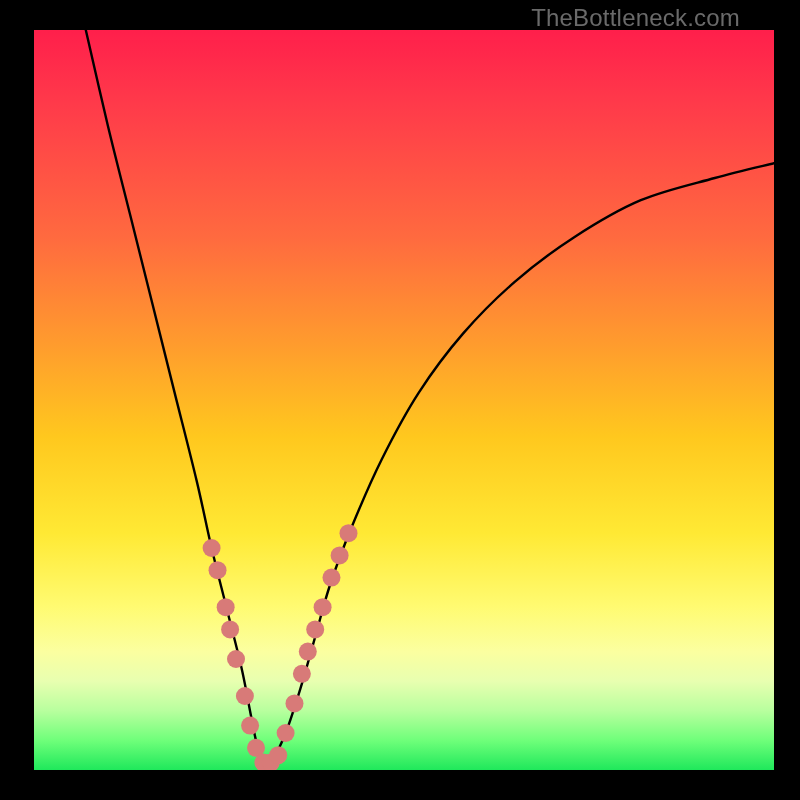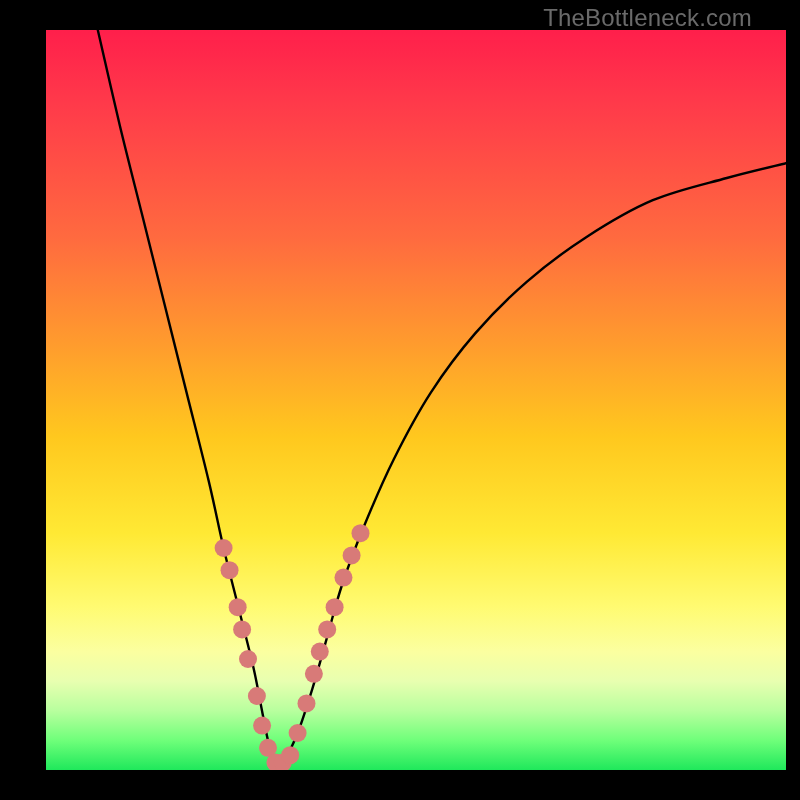--- a/index.html
+++ b/index.html
@@ -6,21 +6,21 @@
     margin: 0;
     padding: 0;
     width: 800px;
     height: 800px;
     overflow: hidden;
     background: #000;
     font-family: Arial, Helvetica, sans-serif;
   }
   .frame {
     position: absolute;
-    left: 16px;
+    left: 4px;
     top: 0;
     width: 720px;
     height: 800px;
     background: #000;
     padding-left: 26px;
   }
   .plot-area {
     position: absolute;
     left: 30px;
     top: 30px;

